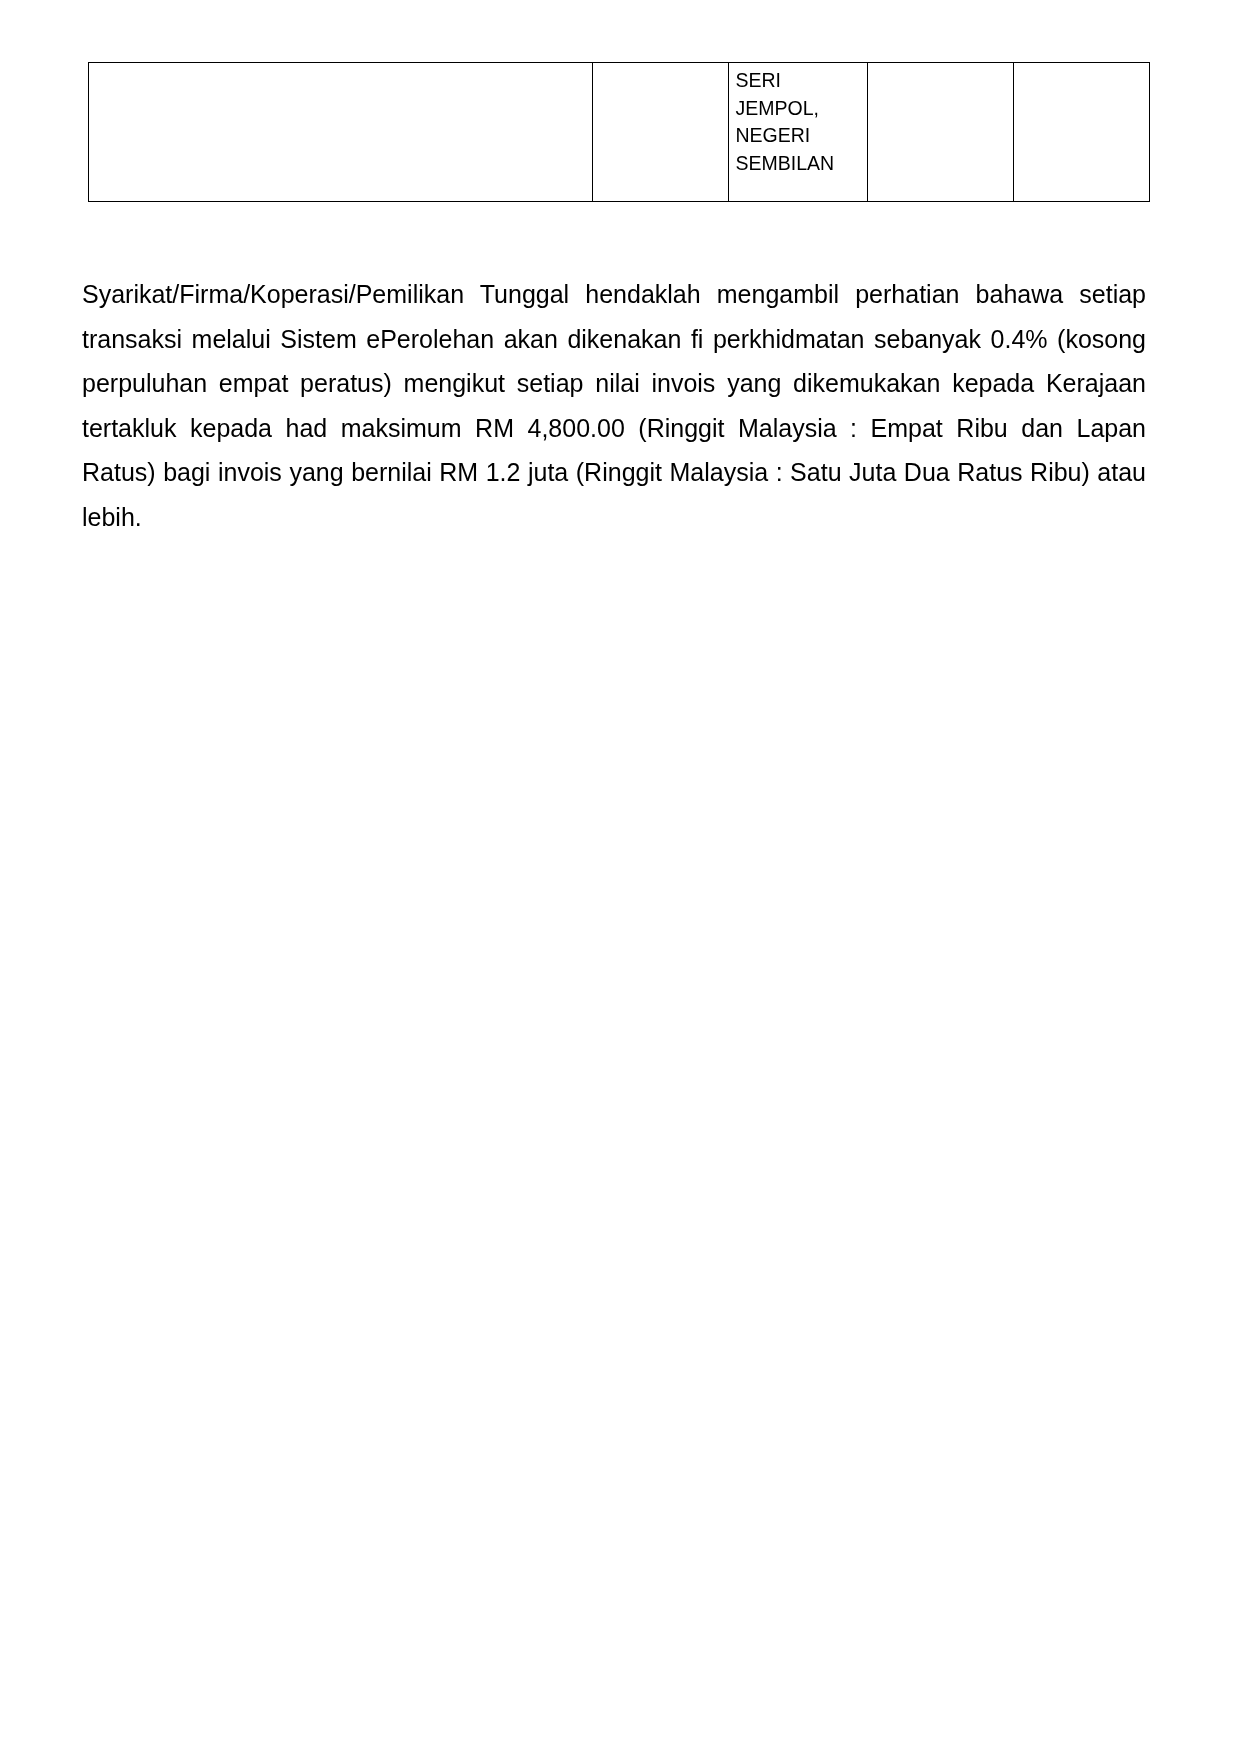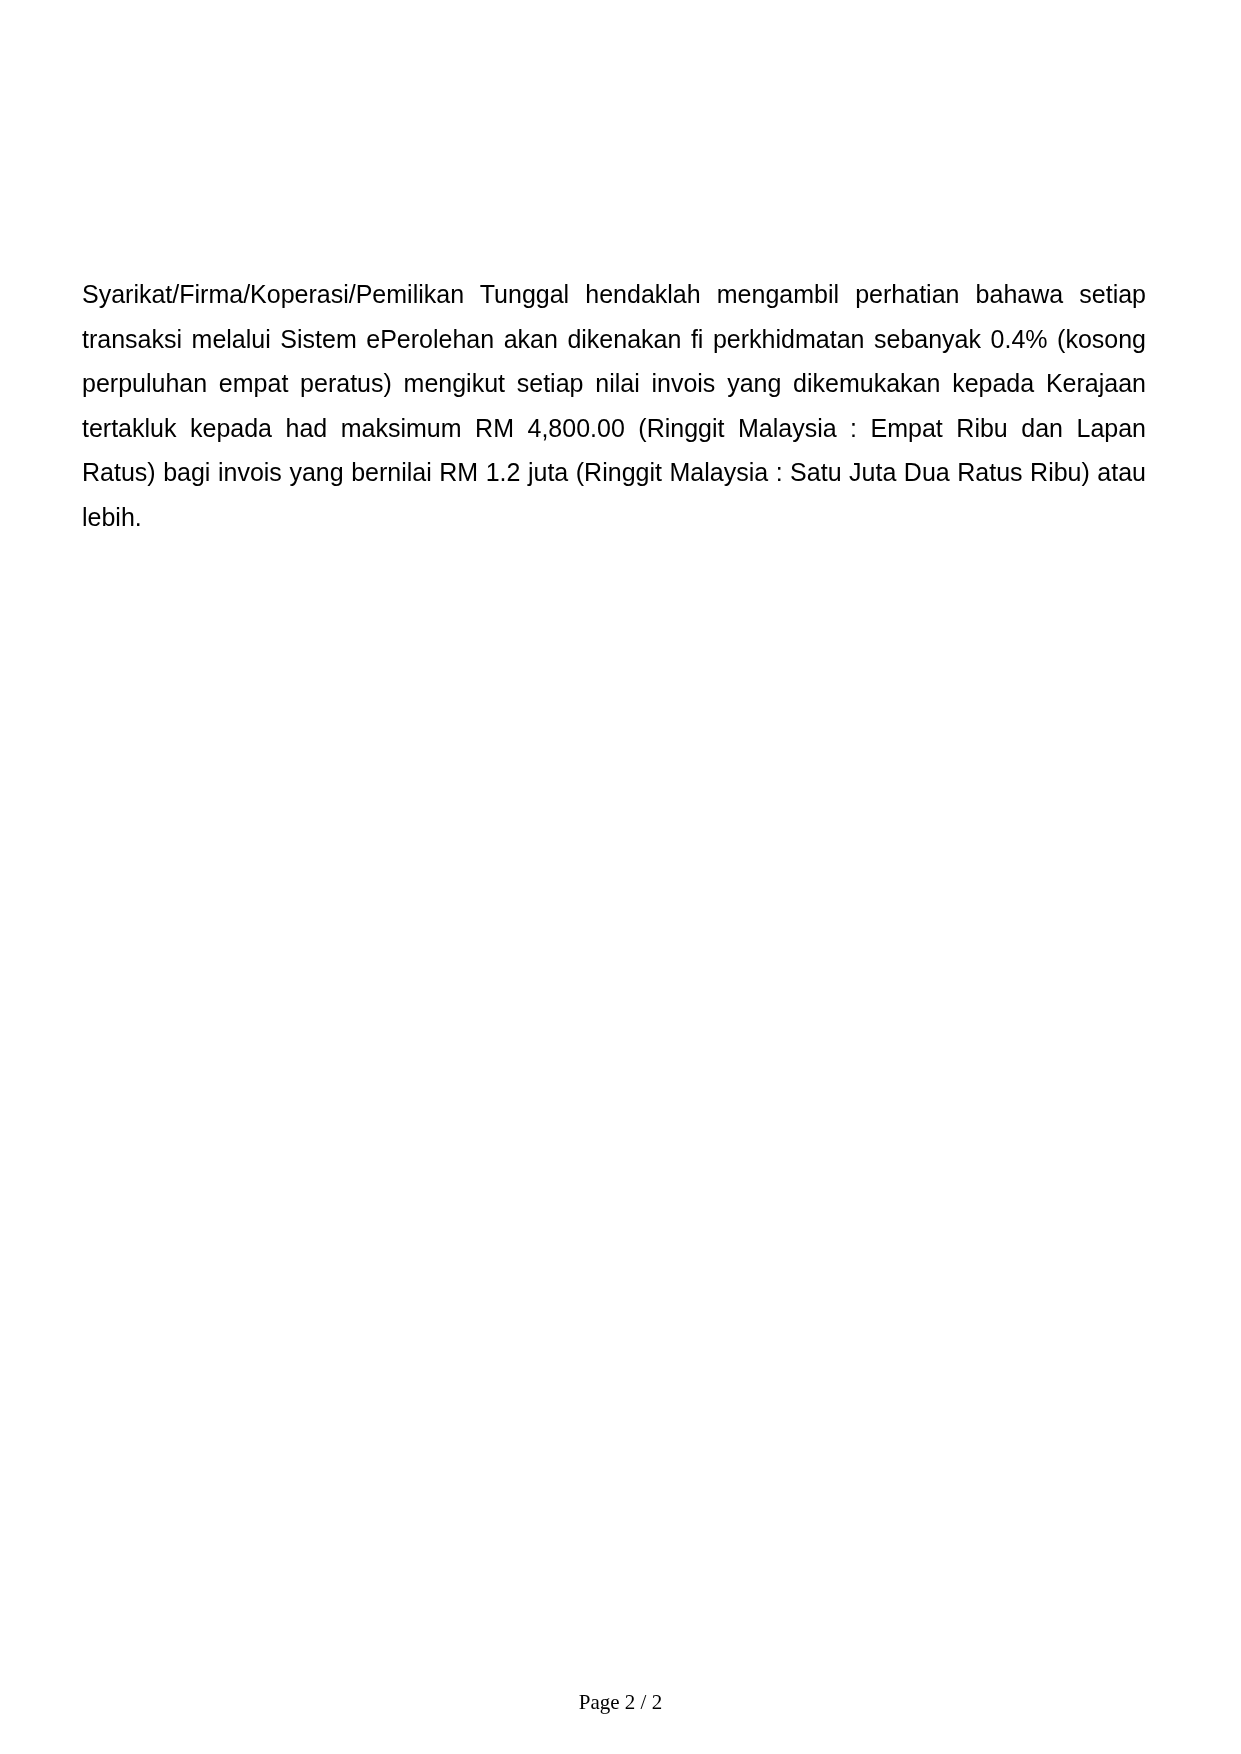--- a/index.html
+++ b/index.html
@@ -72,20 +72,37 @@
     font-family: "Liberation Serif", serif;
     font-size: 21px;
     color: #000000;
   }
 </style>
 </head>
 <body>
 
 <div class="page">
 
+  <div class="table-wrap">
+    <table class="continued">
+      <tbody>
+          <tr>
+        <td class="c1"></td>
+        <td class="c2"></td>
+        <td class="c3">
+          <span class="cell-lines">
+            <span>SERI</span>
+            <span>JEMPOL,</span>
+            <span>NEGERI</span>
+            <span>SEMBILAN</span>
+          </span>
+        </td>
+        <td class="c4"></td>
+        <td class="c5"></td>
+      </tr>
+    </tbody>
+      </table>
+  </div>
 
   <p class="para">Syarikat/Firma/Koperasi/Pemilikan Tunggal hendaklah mengambil perhatian bahawa setiap transaksi melalui Sistem ePerolehan akan dikenakan fi perkhidmatan sebanyak 0.4% (kosong perpuluhan empat peratus) mengikut setiap nilai invois yang dikemukakan kepada Kerajaan tertakluk kepada had maksimum RM 4,800.00 (Ringgit Malaysia : Empat Ribu dan Lapan Ratus) bagi invois yang bernilai RM 1.2 juta (Ringgit Malaysia : Satu Juta Dua Ratus Ribu) atau lebih.</p>
 
-  <div class="footer">
-    <span>Page 2 / 2</span>
-  </div>
 
 </div>
 
 </body></html>

